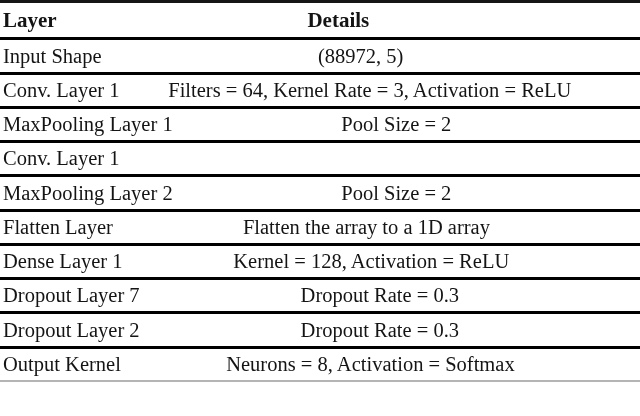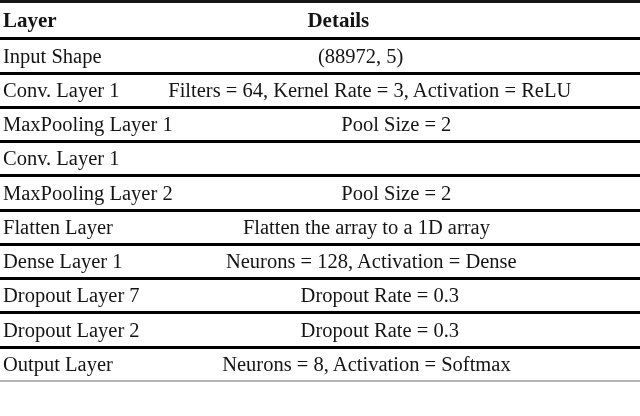--- a/index.html
+++ b/index.html
@@ -83,33 +83,33 @@
     <span class="cell-details">Pool Size = 2</span>
   </div>
 
   <div class="t-row">
     <span class="cell-layer">Flatten Layer</span>
     <span class="cell-details">Flatten the array to a 1D array</span>
   </div>
 
   <div class="t-row">
     <span class="cell-layer">Dense Layer 1</span>
-    <span class="cell-details">Neurons = 128, Activation = Dense</span>
+    <span class="cell-details">Kernel = 128, Activation = ReLU</span>
   </div>
 
   <div class="t-row">
     <span class="cell-layer">Dropout Layer 7</span>
     <span class="cell-details">Dropout Rate = 0.3</span>
   </div>
 
 
   <div class="t-row">
     <span class="cell-layer">Dropout Layer 2</span>
     <span class="cell-details">Dropout Rate = 0.3</span>
   </div>
 
   <div class="t-row">
-    <span class="cell-layer">Output Layer</span>
+    <span class="cell-layer">Output Kernel</span>
     <span class="cell-details">Neurons = 8, Activation = Softmax</span>
   </div>
 </div>
   </div>
 </div>
 
 </body></html>

